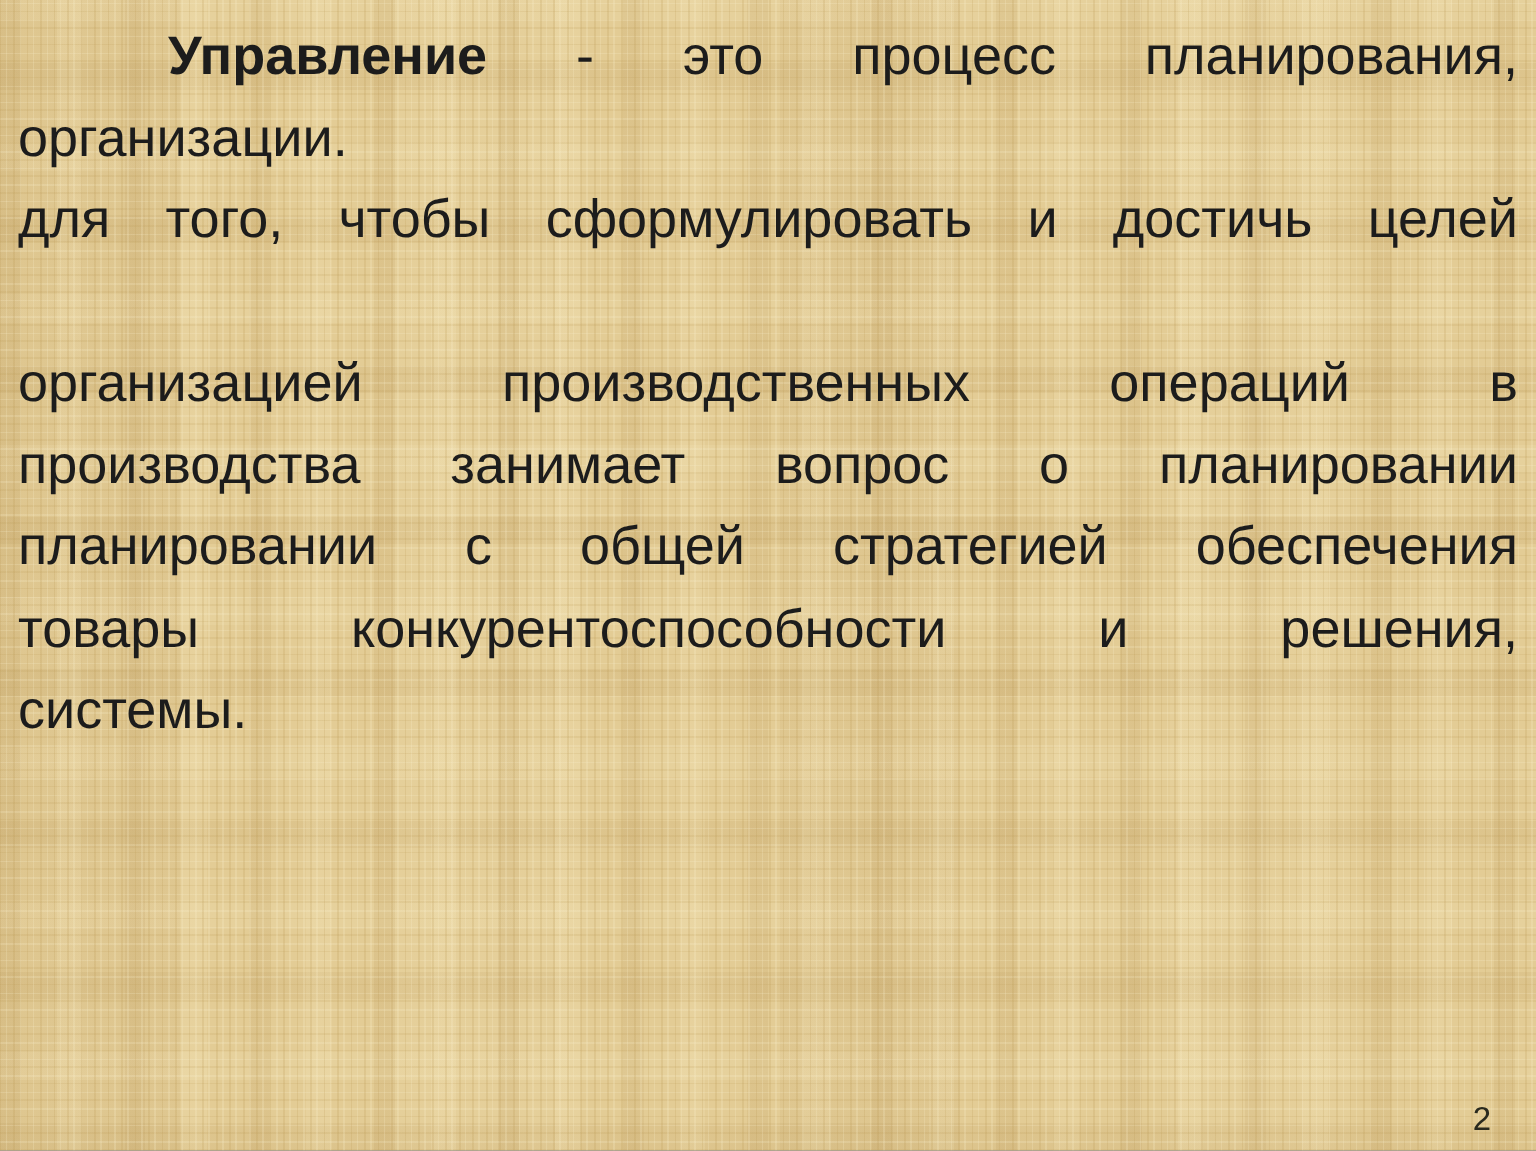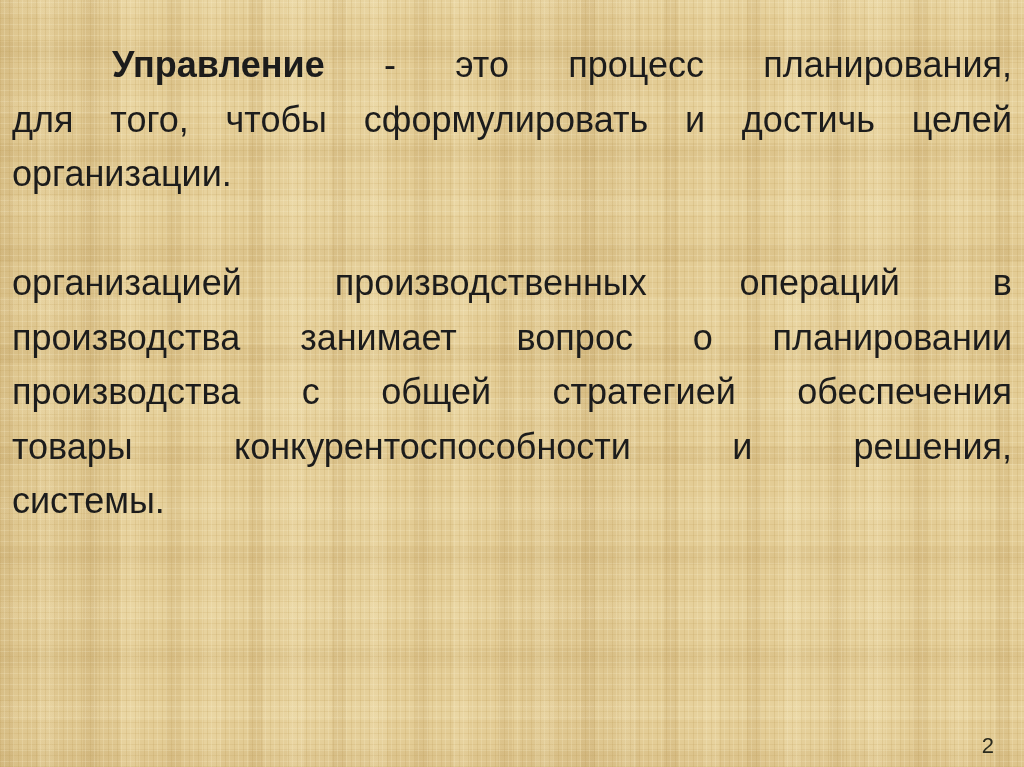--- a/index.html
+++ b/index.html
@@ -48,21 +48,20 @@
     -moz-text-align-last: justify;
     letter-spacing: 0px;
   }
   .line.last {
     text-align: left;
     text-align-last: left;
     -moz-text-align-last: left;
   }
   .line.indent {
     padding-left: 100px;
-    margin-top: 28px;
   }
   .bold-lead {
     font-weight: bold;
   }
   .para-gap {
     height: 54.5px;
   }
   .page-number {
     position: absolute;
     right: 30px;
@@ -73,28 +72,28 @@
   }
 </style>
 </head>
 <body>
 
 <div class="slide">
 
   <div class="textblock">
 
     <div class="line indent"><span class="bold-lead">Управление</span><span> - это процесс планирования,</span></div>
+    <div class="line last">организации.</div>
     <div class="line">для того, чтобы сформулировать и достичь целей</div>
-    <div class="line last">организации.</div>
 
     <div class="para-gap"></div>
 
     <div class="line">организацией производственных операций в</div>
     <div class="line">производства занимает вопрос о планировании</div>
-    <div class="line">производства с общей стратегией обеспечения</div>
+    <div class="line">планировании с общей стратегией обеспечения</div>
     <div class="line">товары конкурентоспособности и решения,</div>
     <div class="line last">системы.</div>
 
   </div>
 
   <div class="page-number">2</div>
 
 </div>
 
 </body></html>

